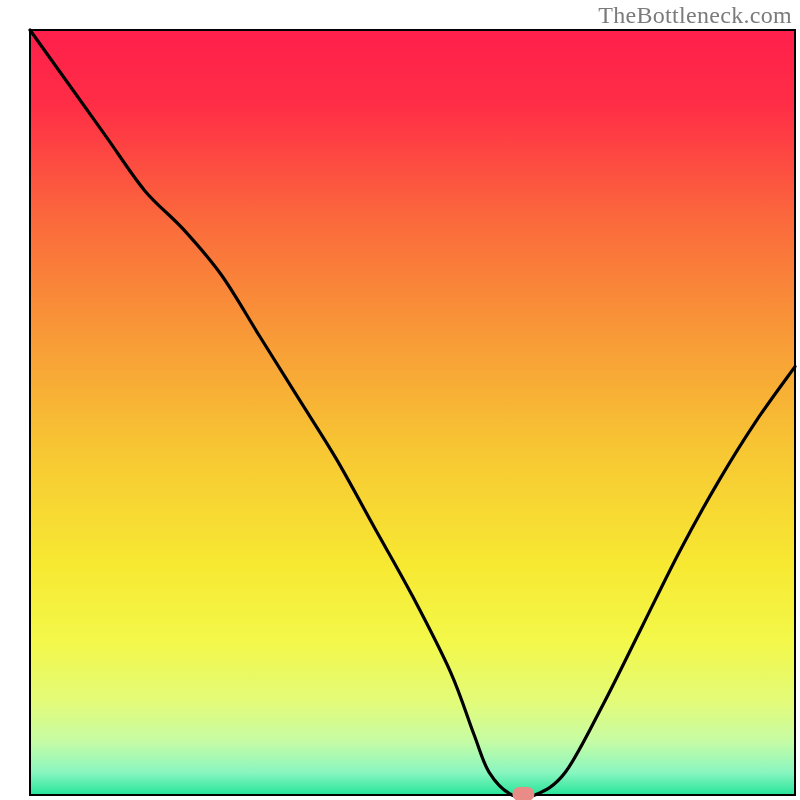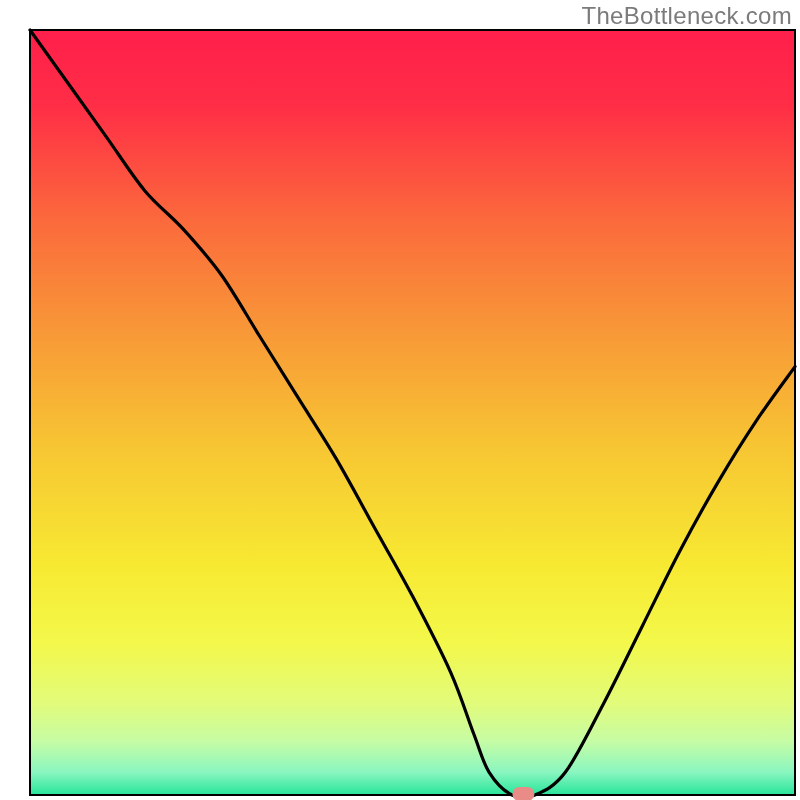--- a/index.html
+++ b/index.html
@@ -7,20 +7,21 @@
     padding: 0;
     width: 800px;
     height: 800px;
     background: #ffffff;
     font-family: Arial, Helvetica, sans-serif;
   }
   .canvas {
     position: relative;
     width: 800px;
     height: 800px;
+    font-family: Liberation Serif, serif;
   }
   .watermark {
     position: absolute;
     top: 2px;
     right: 8px;
     font-size: 24px;
     font-weight: 500;
     color: #7b7b7b;
     letter-spacing: 0.3px;
   }

